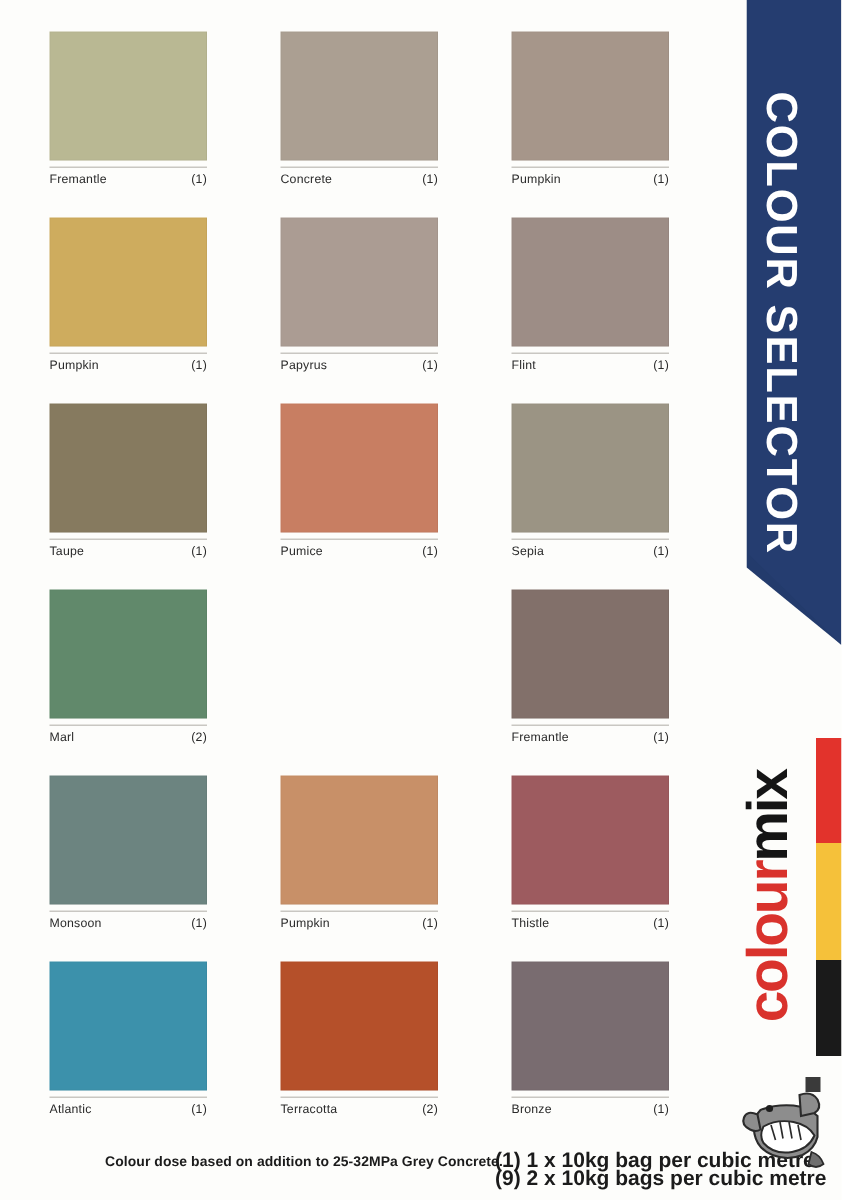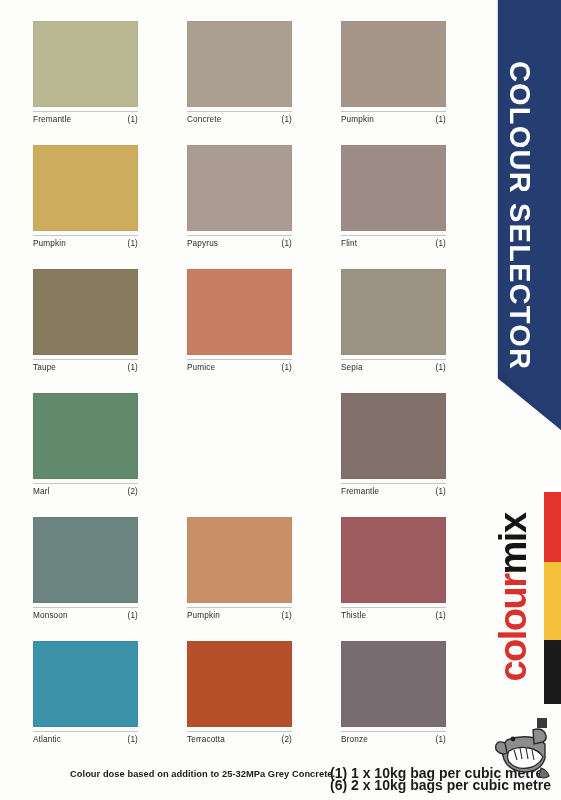--- a/index.html
+++ b/index.html
@@ -245,21 +245,21 @@
           <span class="nm">Bronze</span>
           <span class="dose">(1)</span>
         </div>
       </div>
     </div>
 
   <div class="footer">
     <div class="foot-main">Colour dose based on addition to 25-32MPa Grey Concrete.</div>
     <div class="foot-notes">
       <div>(1) 1 x 10kg bag per cubic metre</div>
-      <div>(6) 2 x 10kg bags per cubic metre</div>
+      <div>(9) 2 x 10kg bags per cubic metre</div>
     </div>
   </div>
 
   <div class="banner"></div>
   <div class="banner-inner"></div>
   <div class="banner-text">
     <span>COLOUR SELECTOR</span>
   </div>
 
   <div class="logo">

